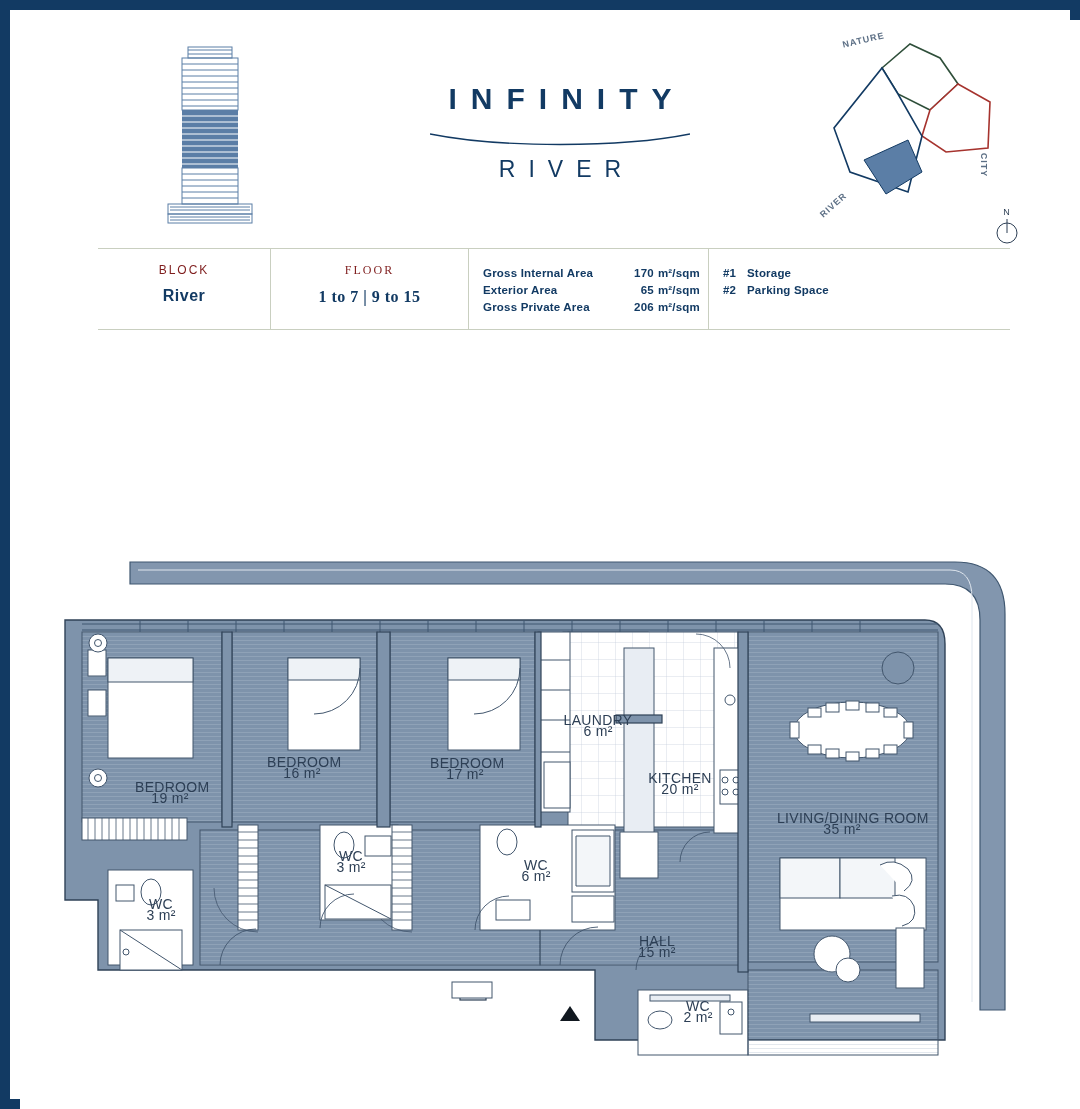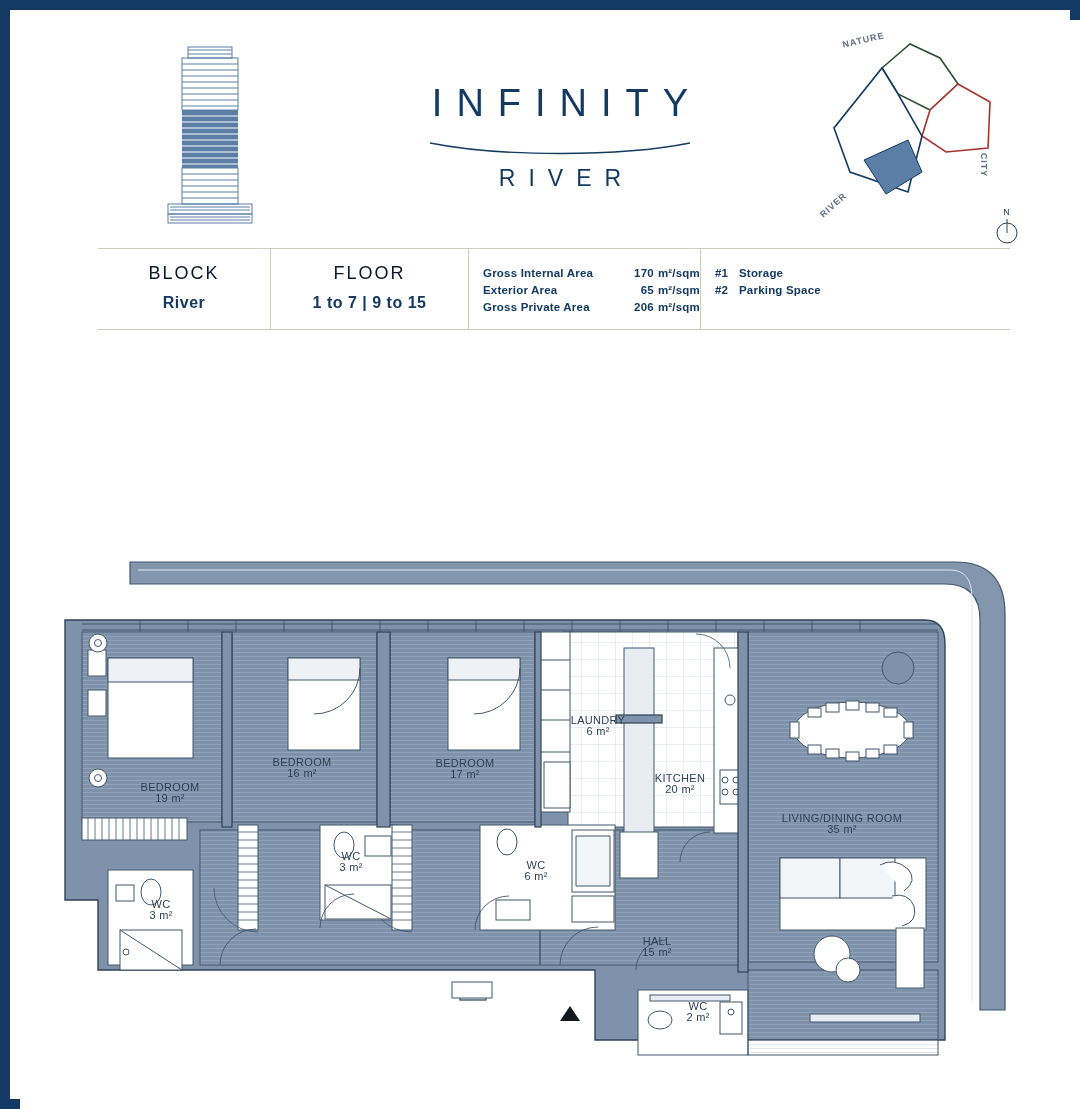--- a/index.html
+++ b/index.html
@@ -42,24 +42,24 @@
     left: 140px; top: 22px;
     width: 110px; height: 190px;
   }
   .brand {
     position: absolute;
     left: 330px; top: 62px;
     width: 420px;
     text-align: center;
   }
   .brand .infinity {
-    font-size: 38px;
+    font-size: 30px;
     letter-spacing: 14px;
     color: #123a63;
-    font-weight: 400;
+    font-weight: 700;
     text-indent: 14px;
   }
   .brand .rule {
     margin: 16px auto 10px auto;
     width: 260px; height: 14px;
   }
   .brand .river {
     font-size: 23px;
     letter-spacing: 13px;
     color: #123a63;
@@ -105,28 +105,28 @@
   }
   .cell {
     box-sizing: border-box;
     height: 80px;
     padding-top: 14px;
     text-align: center;
     position: relative;
   }
   .cell + .cell { border-left: 1px solid #c9cfc0; }
   .c-block { width: 172px; }
-  .c-floor { width: 198px; }
+  .c-floor { width: 198px; font-family: Liberation Serif, serif; }
   .c-apt   { width: 184px; }
   .c-areas { width: 232px; text-align: left; padding-left: 14px; padding-top: 16px;}
-  .c-extras{ width: 126px; text-align: left; padding-left: 14px; padding-top: 16px;}
+  .c-extras{ width: 126px; text-align: left; padding-left: 14px; padding-top: 16px; margin-left: 8px;}
   .cell .hdr {
-    font-size: 18px;
+    font-size: 12px;
     letter-spacing: 2px;
-    color: #0f172a;
+    color: #7f1d1d;
     font-weight: 400;
   }
   .cell .val {
     margin-top: 10px;
     font-size: 16px;
     letter-spacing: 0.5px;
     color: #123a63;
     font-weight: 700;
   }
   .arearow {
@@ -153,21 +153,21 @@
   
   .plan {
     position: absolute;
     left: 0px; top: 520px;
     width: 1060px;
     height: 520px;
   }
   .roomlabel {
     position: absolute;
     text-align: center;
-    font-size: 11px;
+    font-size: 14px;
     color: #2d3f55;
     line-height: 11px;
     letter-spacing: 0.3px;
     white-space: nowrap;
   }
   .roomlabel .nm { display: block; }
   .roomlabel .ar { display: block; }
   .entry-tri {
     position: absolute;
     width: 0; height: 0;

